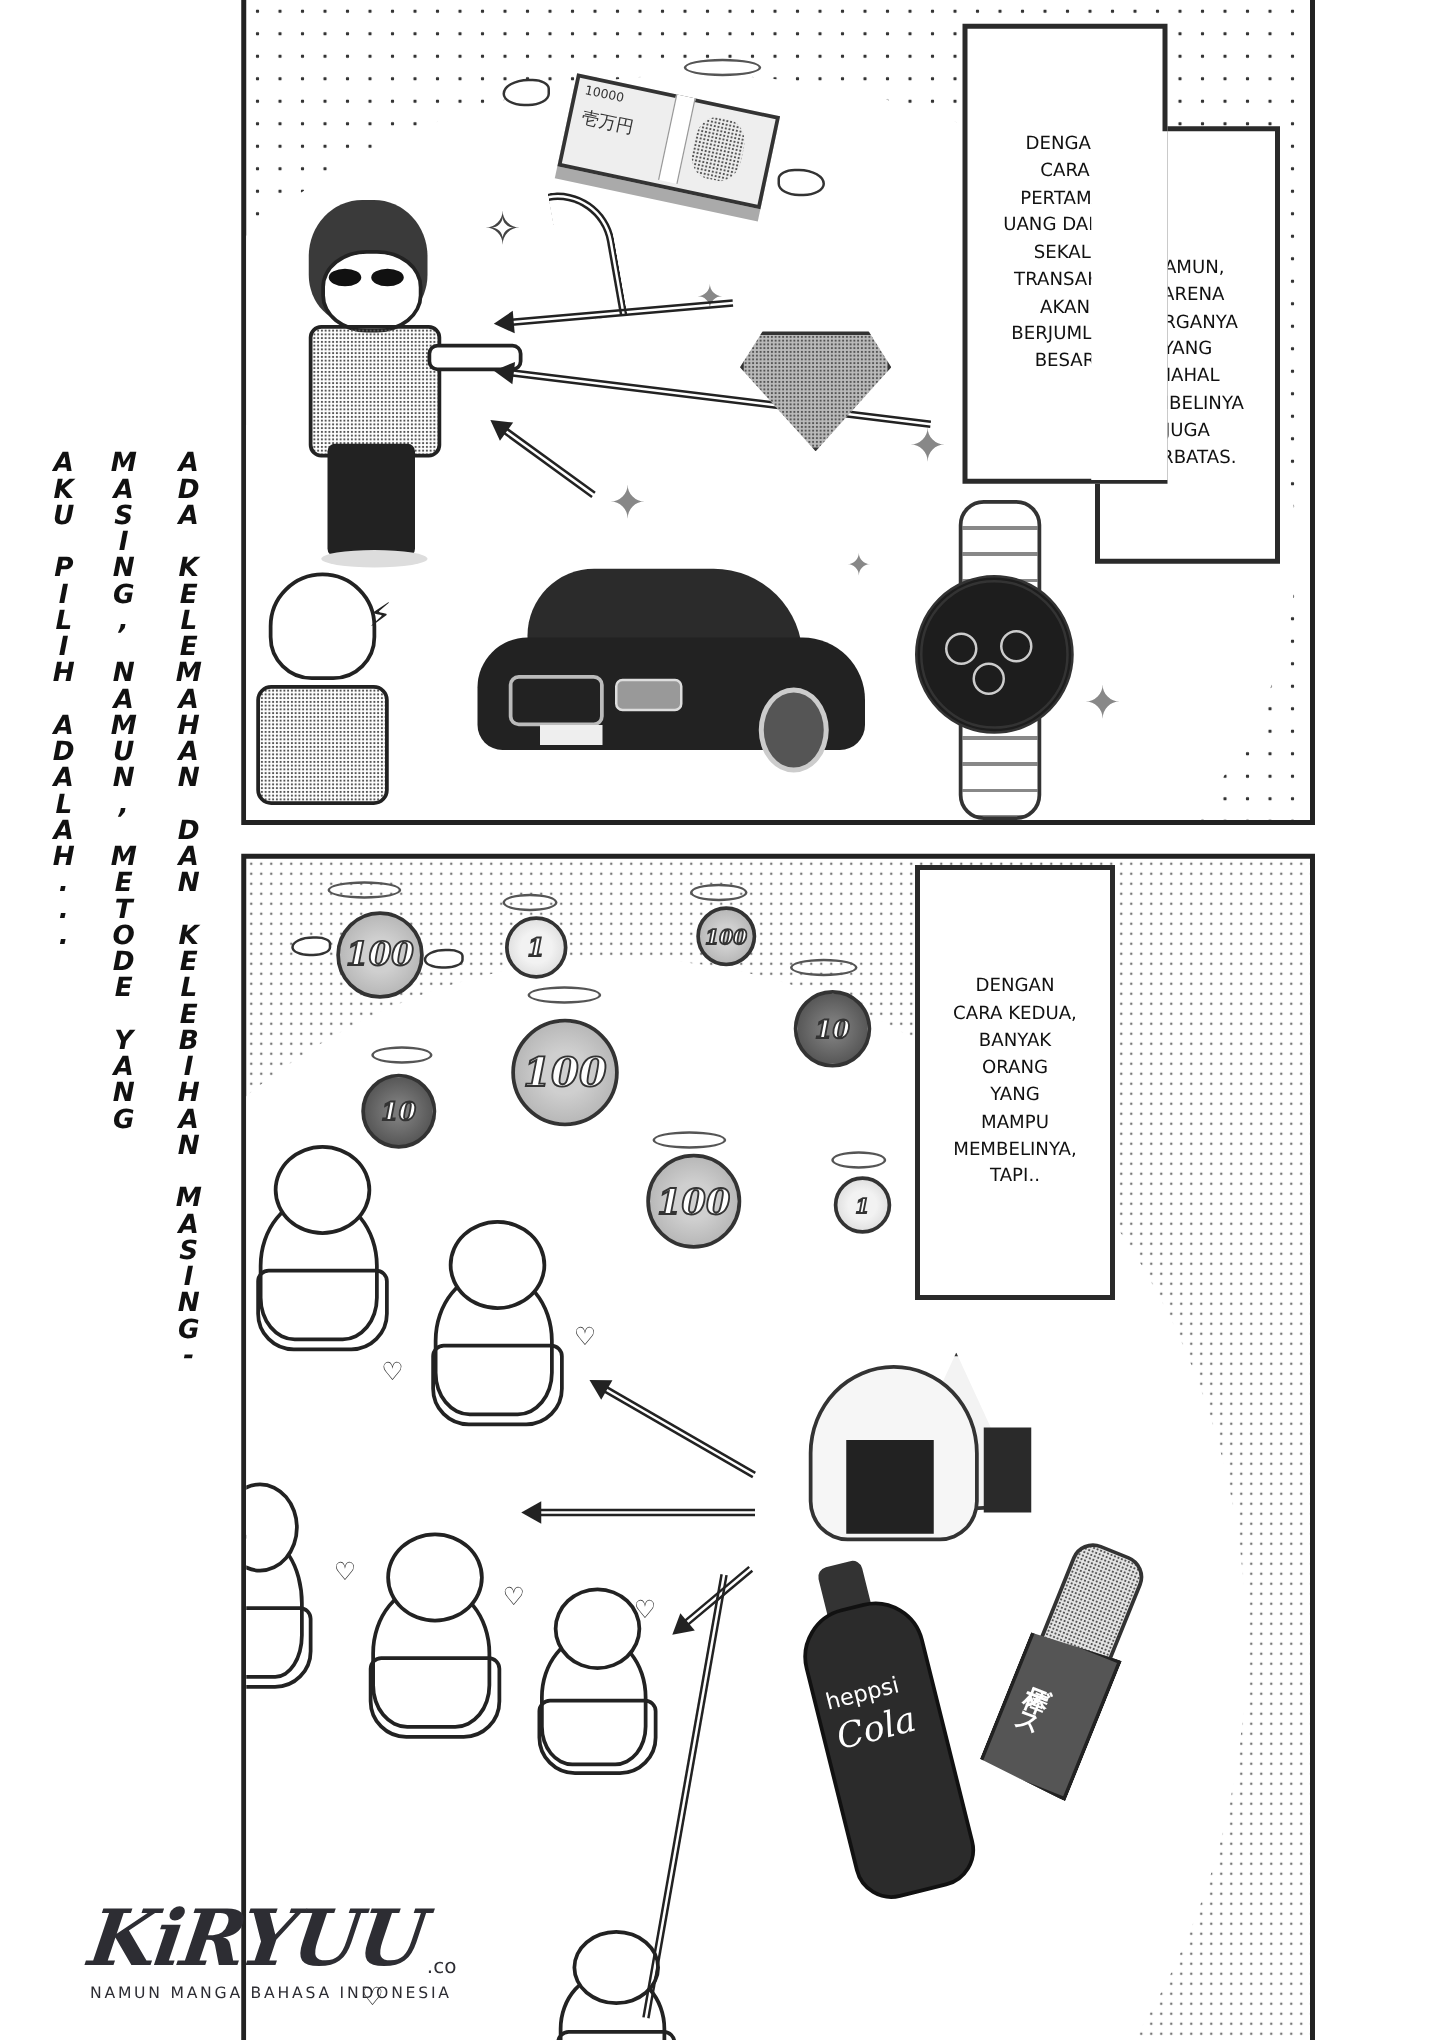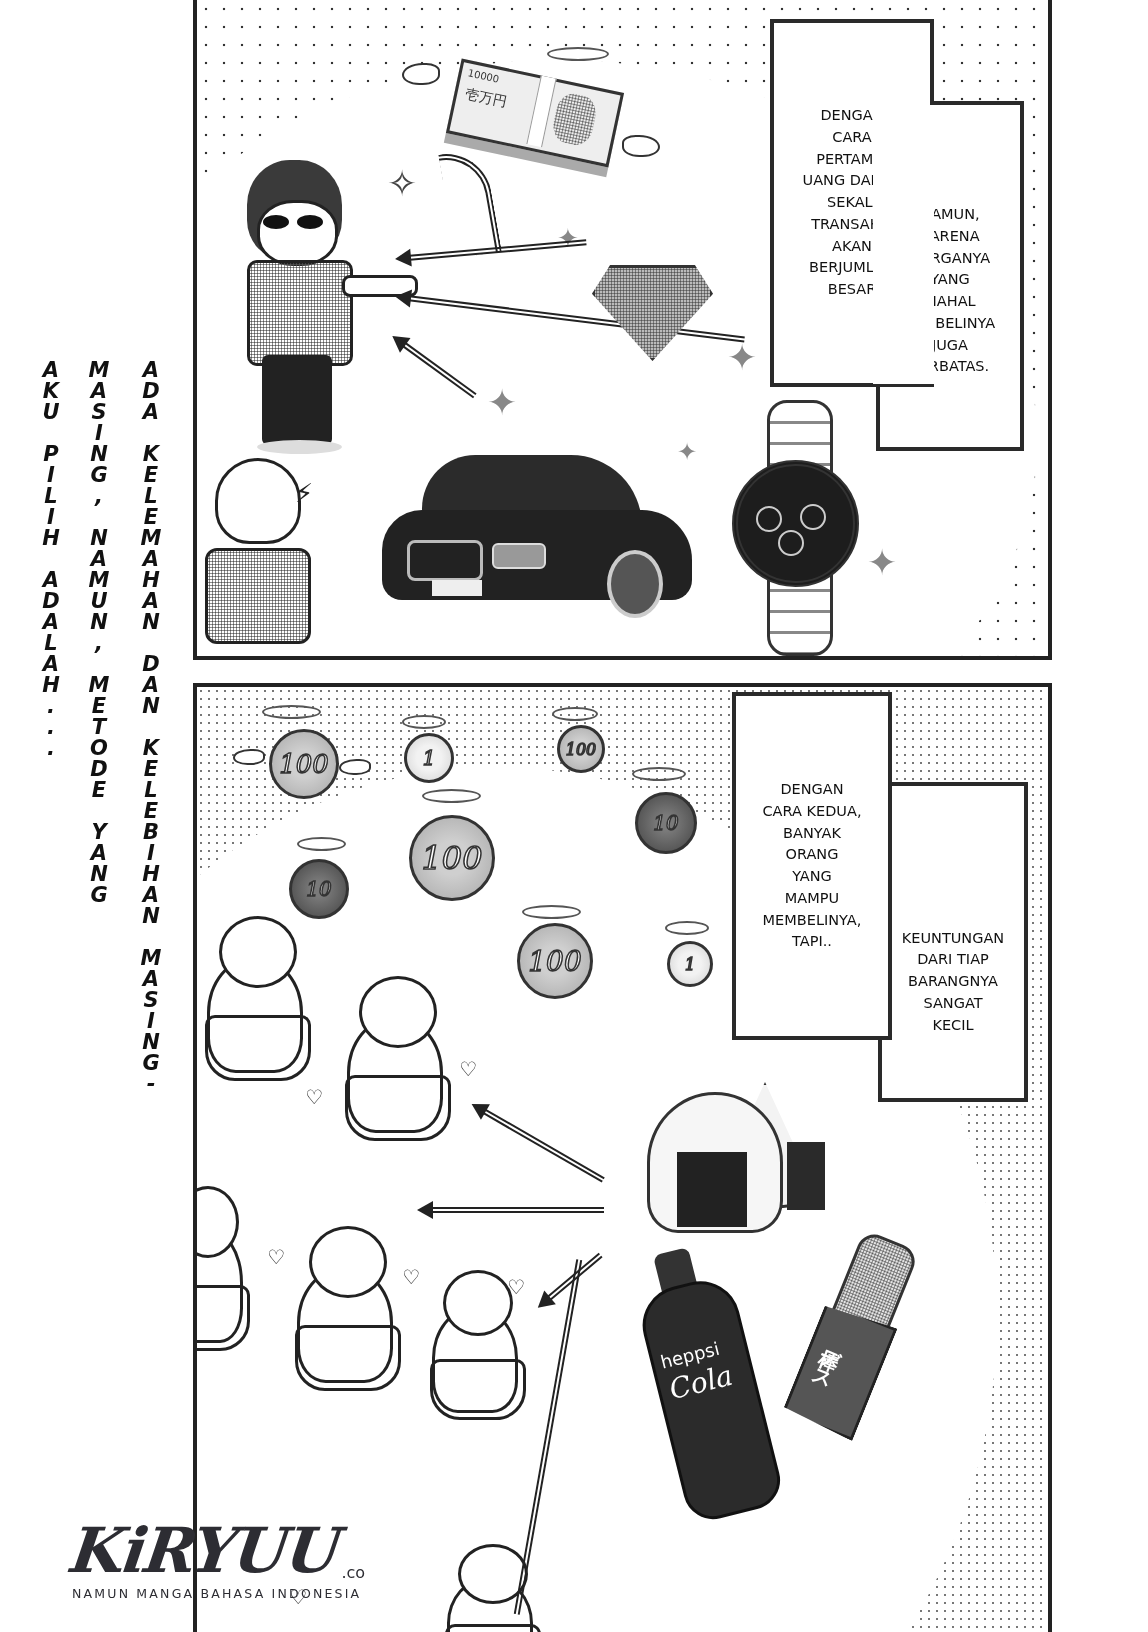--- a/index.html
+++ b/index.html
@@ -56,21 +56,21 @@
   .ill { position: absolute; }
   .halftone {
     background-image: radial-gradient(circle, #555 0.9px, transparent 1.2px);
     background-size: 3px 3px;
   }
   .wing { position: absolute; width: 34px; height: 18px; border: 2px solid #333; border-radius: 60% 40% 50% 50%; background: #fff; }
   .halo { position: absolute; width: 44px; height: 10px; border: 2px solid #555; border-radius: 50%; }
   .coin {
     position: absolute; border-radius: 50%; border: 3px solid #333;
     display: flex; align-items: center; justify-content: center;
-    font-family: "DejaVu Serif", serif; font-weight: normal; color: #fff;
+    font-family: "DejaVu Serif", serif; font-weight: bold; color: #fff;
     -webkit-text-stroke: 1.5px #333; font-style: italic;
   }
   .coin.silver { background: radial-gradient(circle, #cfcfcf 30%, #a8a8a8 100%); }
   .coin.bronze { background: radial-gradient(circle, #7a7a7a 20%, #444 100%); }
   .coin.alum { background: radial-gradient(circle, #f2f2f2 40%, #d2d2d2 100%); }
 
   .arrow { position: absolute; border-top: 6px double #222; transform-origin: left center; }
   .arrow::after {
     content: ""; position: absolute; left: -12px; top: -12px;
     border-right: 16px solid #222; border-top: 9px solid transparent; border-bottom: 9px solid transparent;
@@ -289,27 +289,20 @@
     <div class="cap" style="left:535px;top:5px;width:160px;height:348px;z-index:2;">
       <span>DENGAN</span>
       <span>CARA KEDUA,</span>
       <span>BANYAK</span>
       <span>ORANG</span>
       <span>YANG</span>
       <span>MAMPU</span>
       <span>MEMBELINYA,</span>
       <span>TAPI..</span>
     </div>
-    <div class="cap" style="left:681px;top:95px;width:150px;height:320px;z-index:1;padding-top:80px;">
-      <span>KEUNTUNGAN</span>
-      <span>DARI TIAP</span>
-      <span>BARANGNYA</span>
-      <span>SANGAT</span>
-      <span>KECIL</span>
-    </div>
     <div style="position:absolute;left:678px;top:99px;width:13px;height:250px;background:#fff;z-index:3;"></div>
   </div>
 
   <div class="wm">
     <div style="display:flex;align-items:flex-end;">
       <span class="wm-logo">KiRYUU</span>
       <span class="wm-co">.co</span>
     </div>
     <div class="wm-sub">NAMUN MANGA BAHASA INDONESIA</div>
   </div>

